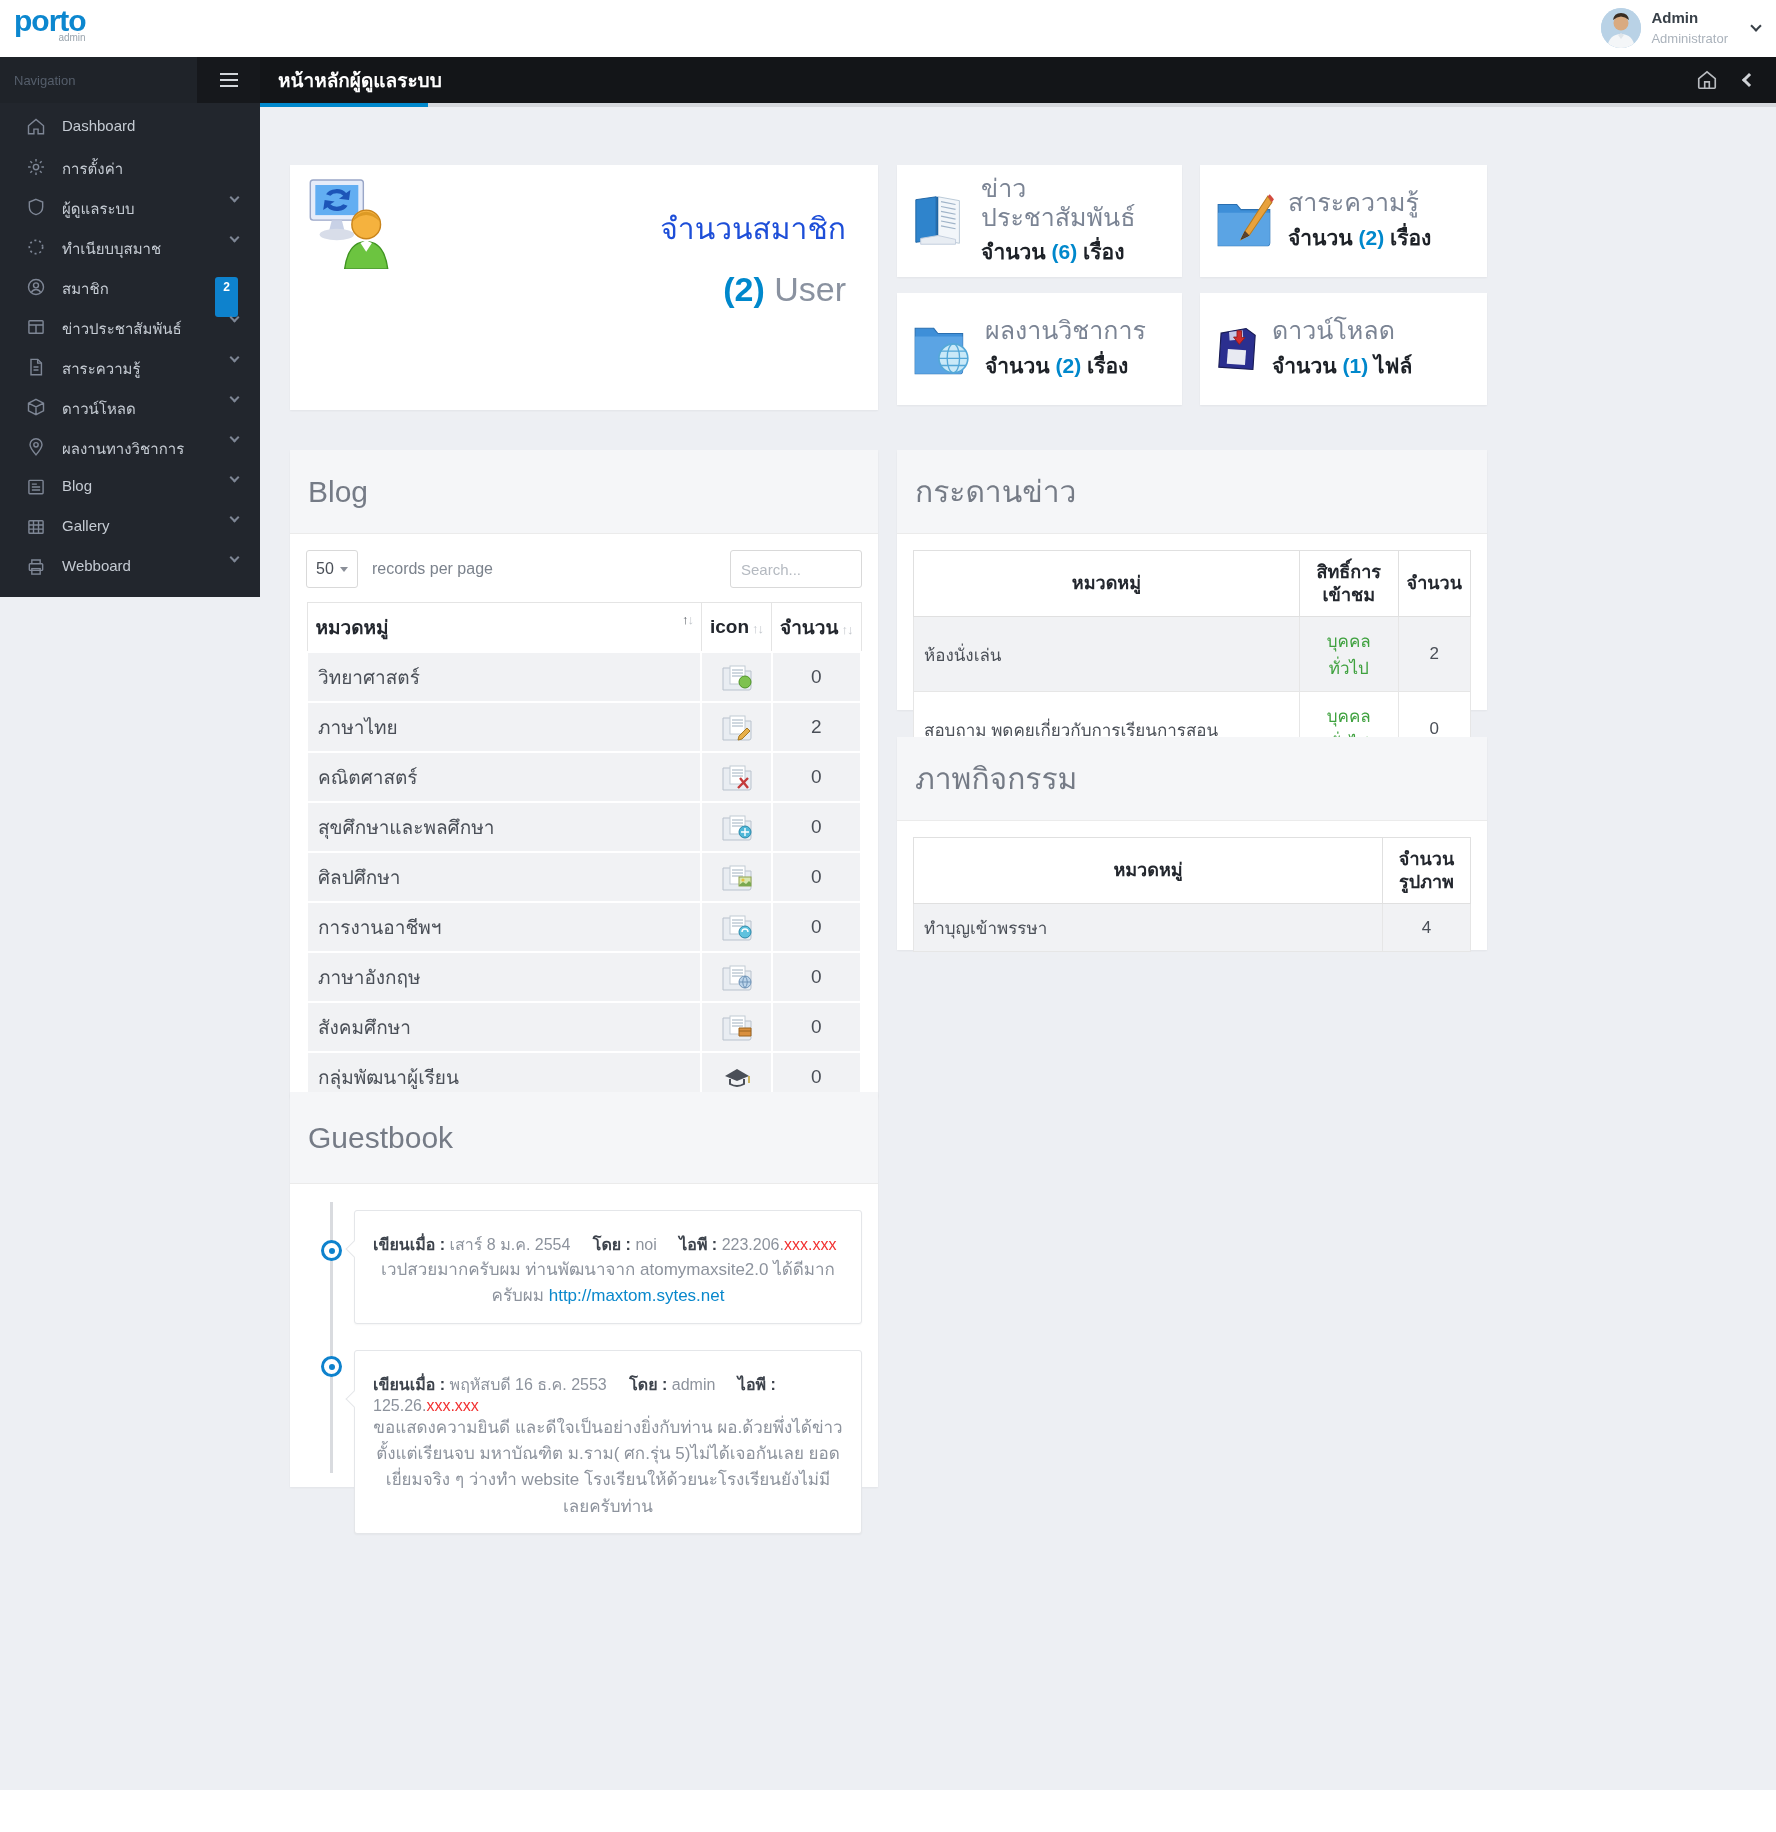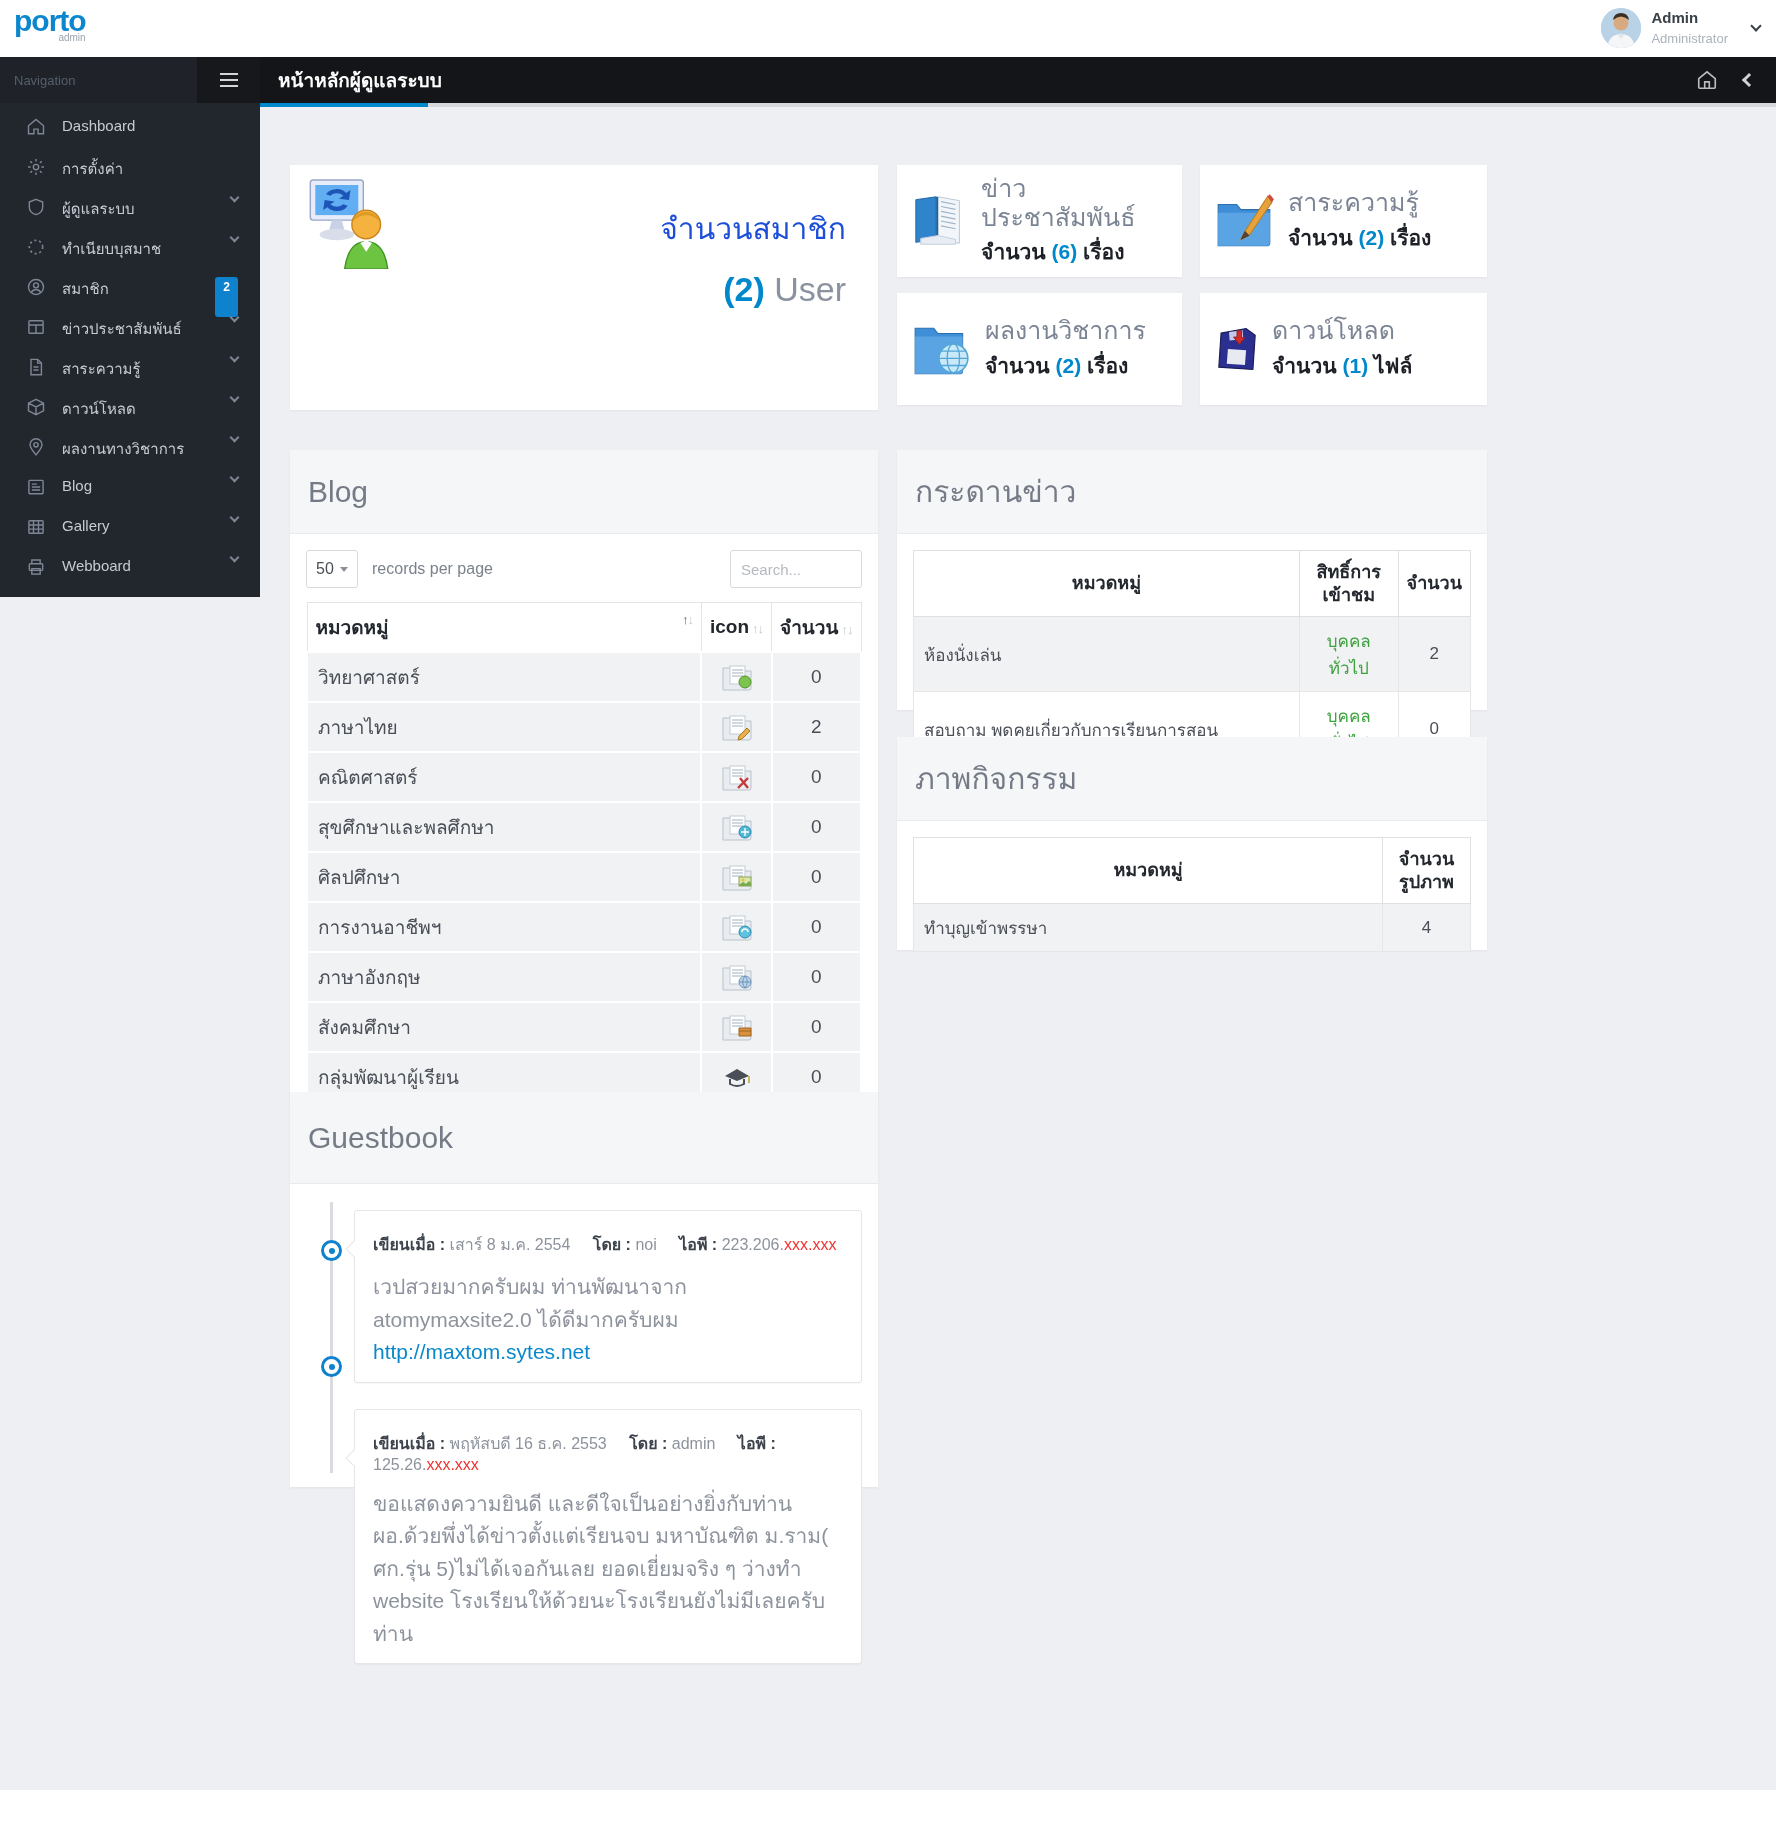--- a/index.html
+++ b/index.html
@@ -104,21 +104,21 @@
   .tl-line { position:absolute; left:40px; top:18px; bottom:14px; width:3px; background:#d9dbdf; }
   .tl-entry { position:relative; margin-left:64px; background:#fff; border:1px solid #e4e6e9; border-radius:3px; padding:13px 18px; box-shadow:0 1px 2px rgba(0,0,0,.04); }
   .tl-entry + .tl-entry { margin-top:26px; }
   .tl-dot { position:absolute; left:31px; width:21px; height:21px; border-radius:50%; background:#fff; border:3px solid #0e82cd; z-index:2; }
   .tl-dot::after { content:""; position:absolute; left:4.5px; top:4.5px; width:6px; height:6px; border-radius:50%; background:#0e82cd; }
   .tl-arrow { position:absolute; left:-7px; width:12px; height:12px; background:#fff; border-left:1px solid #e4e6e9; border-bottom:1px solid #e4e6e9; transform:rotate(45deg); }
   .meta-line { font-size:16px; color:#8d939d;margin-top:8px; }
   .meta-line b { color:#3d434c; }
   .meta-gap { display:inline-block; width:18px; }
   .ip-masked { color:#f23030; }
-  .tl-msg { margin-top:14px; font-size:21px; color:#8d939d; line-height:1.55; }
+  .tl-msg { font-size:17px; color:#8d939d; line-height:1.55;text-align:center; }
   .tl-link { color:#0988cc; cursor:pointer; }
 </style>
 </head>
 <body>
 
 <div class="app">
 
   <div class="top-header">
     <div class="logo">
       <span class="logo-main">porto</span>

